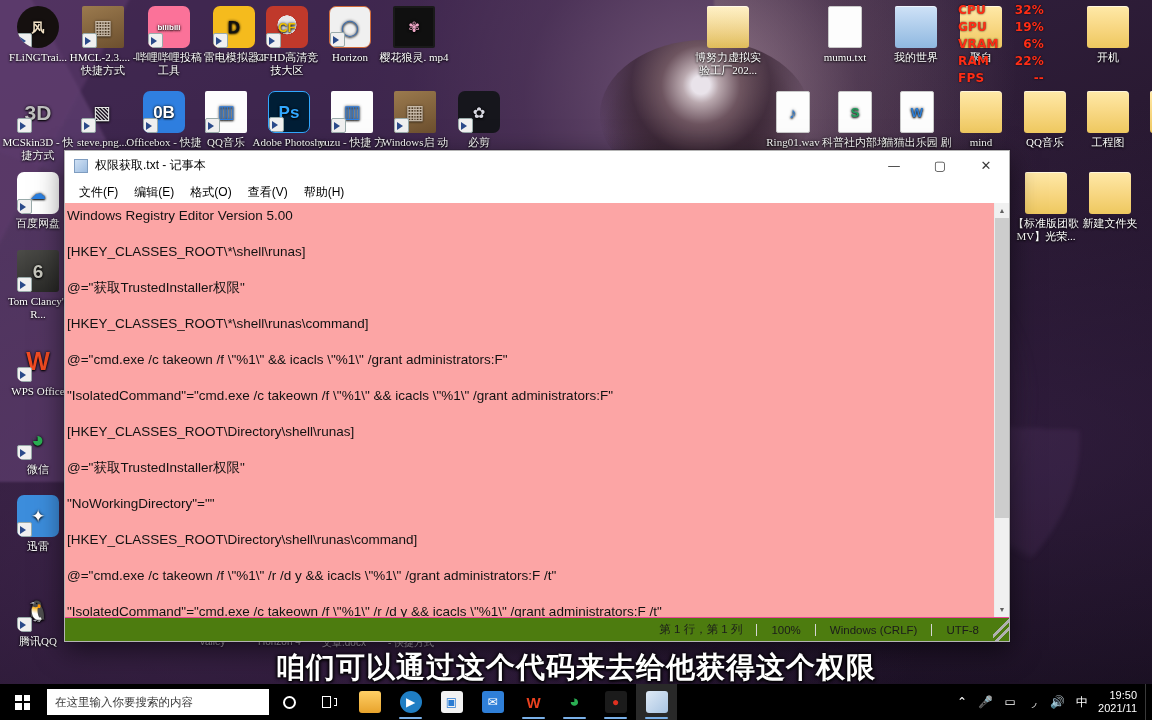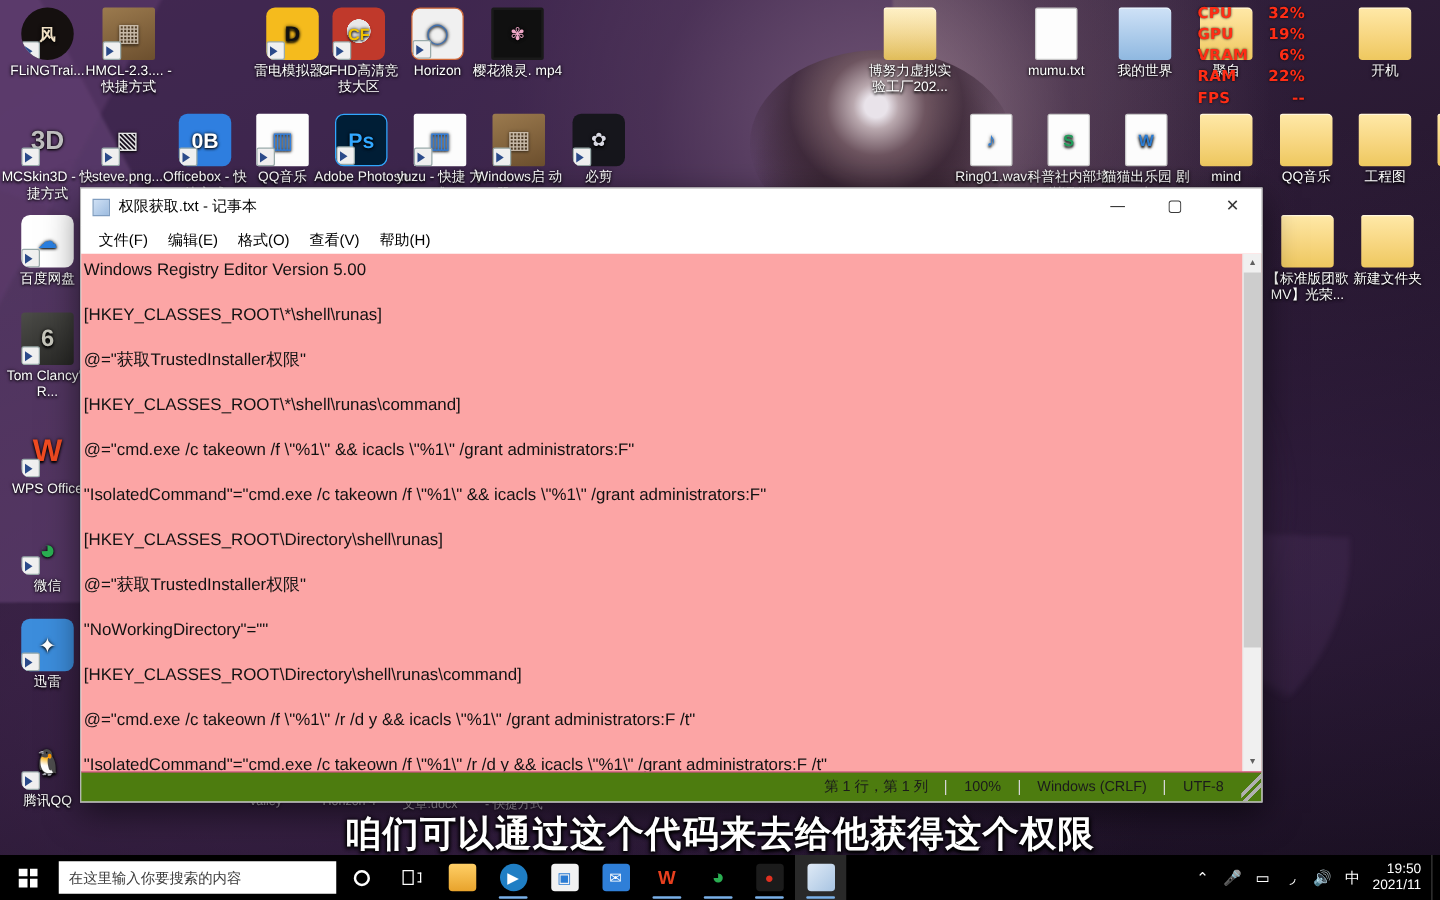--- a/index.html
+++ b/index.html
@@ -55,21 +55,21 @@
     text-shadow: 0 1px 2px rgba(0,0,0,0.95), 0 0 3px rgba(0,0,0,0.8);
     cursor: default;
   }
   .dicon .gly {
     width: 42px; height: 42px; margin: 0 auto 3px;
     border-radius: 7px; position: relative;
     display: flex; align-items: center; justify-content: center;
     font-size: 17px; font-weight: bold; color: #fff; overflow: hidden;
   }
   .dicon .gly.noround { border-radius: 2px; }
-  .dicon .lbl { display: block; word-break: break-all; }
+  .dicon .lbl { display: block; word-break: break-all; font-family: Liberation Serif, serif; }
   
   .sc::after {
     content: "";
     position: absolute; left: 0; bottom: 0; width: 13px; height: 13px;
     background: #f0f0f0; border: 1px solid #9aa; border-radius: 2px;
   }
   .sc::before {
     content: "";
     position: absolute; left: 3px; bottom: 3px; width: 0; height: 0; z-index: 2;
     border-left: 6px solid #2a4a8a; border-top: 4px solid transparent; border-bottom: 4px solid transparent;
@@ -263,20 +263,27 @@
       <span style="font-size:13px;color:#f2e2c6">风</span>
     </div>
     <span class="lbl">FLiNGTrai...</span>
   </div>
   <div class="dicon" style="left:65px;top:6px">
     <div class="gly sc noround" style="background:linear-gradient(160deg,#9b7a4e,#6c4f2e)">
       <span style="font-size:20px;opacity:.55">▦</span>
     </div>
     <span class="lbl">HMCL-2.3....
 - 快捷方式</span>
+  </div>
+  <div class="dicon" style="left:131px;top:6px">
+    <div class="gly sc" style="background:#fb7299">
+      <span style="font-size:8px">bilibili</span>
+    </div>
+    <span class="lbl">哔哩哔哩投稿
+工具</span>
   </div>
   <div class="dicon" style="left:196px;top:6px">
     <div class="gly sc" style="background:#f5bb1d;color:#111">D</div>
     <span class="lbl">雷电模拟器4</span>
   </div>
   <div class="dicon" style="left:249px;top:6px">
     <div class="gly sc" style="background:radial-gradient(circle at 50% 45%,#e8e8e8 0 30%,#c0392b 31%)">
       <span style="font-size:13px;color:#f2c200">CF</span>
     </div>
     <span class="lbl">CFHD高清竞

